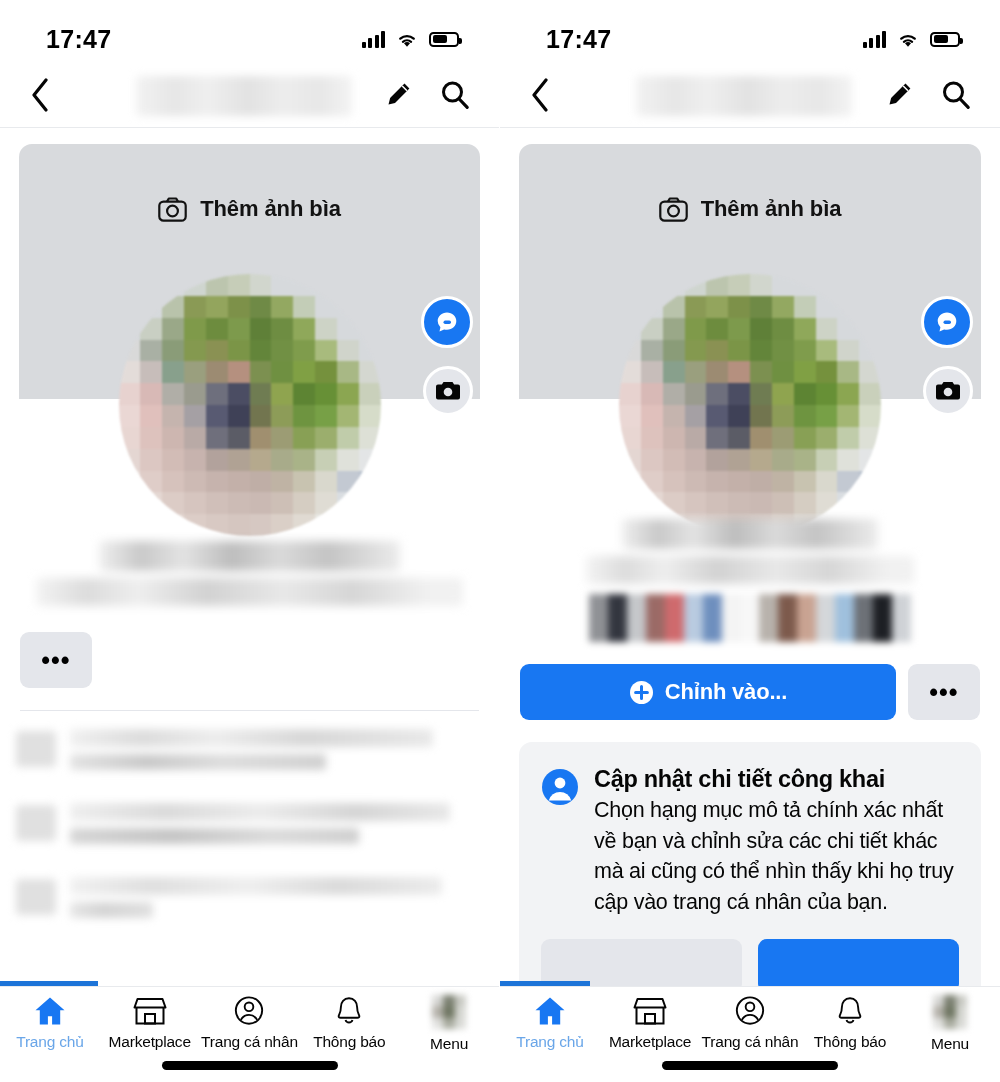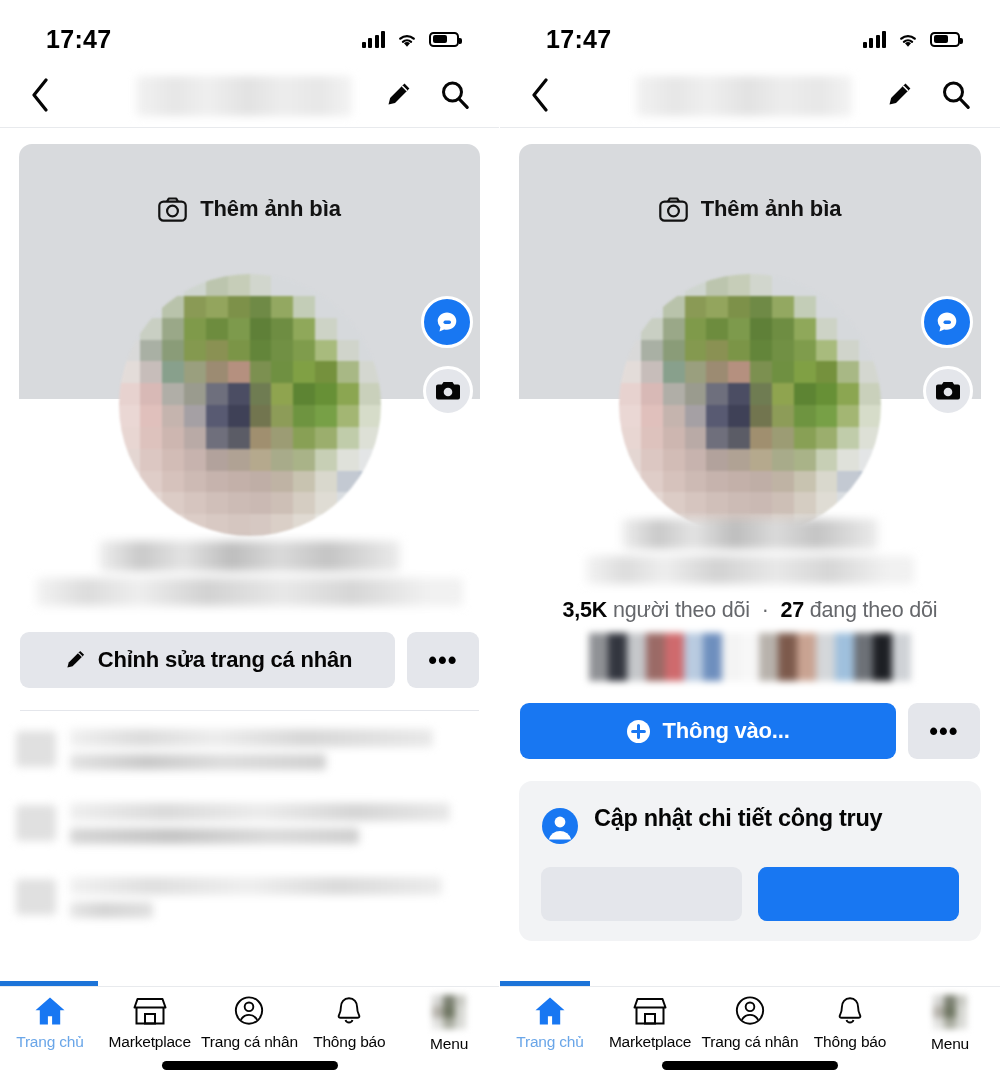--- a/index.html
+++ b/index.html
@@ -414,29 +414,20 @@
       </div>
     </div>
 
     <div class="name-area blurblock">
       <div class="name-line1"></div>
       <div class="name-line2"></div>
     </div>
 
 
     <div class="btnrow">
-      <div class="btn btn-secondary">
-        <span>
-          <svg width="24" height="24" viewBox="0 0 30 30">
-              <path d="M21.5 3.6l4.9 4.9-14.4 14.4-6.5 1.6 1.6-6.5z" fill="#050505"></path>
-              <path d="M19.2 6l4.8 4.8" stroke="#e4e6eb" stroke-width="1.5"></path>
-            </svg>
-        </span>
-        <span>Chỉnh sửa trang cá nhân</span>
-      </div>
       <div class="btn btn-more">
         <span style="font-size:25px;letter-spacing:1px;line-height:.6">•••</span>
       </div>
     </div>
 
     <div class="divider"></div>
 
     <div class="details">
       <div class="detail-row">
         <div class="detail-icon"></div>
@@ -730,27 +721,20 @@
             </svg>
         </div>
       </div>
     </div>
 
     <div class="name-area blurblock" style="margin-top:120px">
       <div class="name-line1" style="width:56%"></div>
       <div class="name-line2" style="width:72%"></div>
     </div>
 
-    <div class="stats" style="margin-top:14px">
-      <b>3,5K</b>
-      <span>người theo dõi</span>
-      <span class="dot">·</span>
-      <b>27</b>
-      <span>đang theo dõi</span>
-    </div>
 
     <div class="friend-strip">
       <span style="background:#8f9195"></span>
         <span style="background:#33363f"></span>
         <span style="background:#c5c7ca"></span>
       <span style="background:#9b6a66"></span>
         <span style="background:#cf6a6d"></span>
         <span style="background:#b9cbe0"></span>
       <span style="background:#6e8fbe"></span>
         <span style="background:#f4f4f4"></span>
@@ -766,38 +750,39 @@
     </div>
 
     <div class="btnrow" style="margin-top:22px">
       <div class="btn btn-primary">
         <span>
           <svg width="25" height="25" viewBox="0 0 25 25">
               <circle cx="12.5" cy="12.5" r="11.5" fill="#fff"></circle>
               <path d="M12.5 6.6v11.8M6.6 12.5h11.8" stroke="#1877f2" stroke-width="3" stroke-linecap="round"></path>
             </svg>
         </span>
-        <span>Thông vào...</span>
+        <span>Chỉnh vào...</span>
       </div>
       <div class="btn btn-more">
         <span style="font-size:25px;letter-spacing:1px;line-height:.6">•••</span>
       </div>
     </div>
 
     <div class="infocard">
       <div class="infocard-head">
         <span style="flex:none;margin-top:2px">
           <svg width="38" height="38" viewBox="0 0 38 38">
               <circle cx="19" cy="19" r="18" fill="#1877f2"></circle>
               <circle cx="19" cy="15" r="5.4" fill="#ffffff"></circle>
               <path d="M7.8 32.5a11.6 11.6 0 0 1 22.4 0z" fill="#ffffff"></path>
             </svg>
         </span>
         <div style="flex:1">
-          <div class="infocard-title">Cập nhật chi tiết công truy</div>
+          <div class="infocard-title">Cập nhật chi tiết công khai</div>
+          <div class="infocard-body">Chọn hạng mục mô tả chính xác nhất về bạn và chỉnh sửa các chi tiết khác mà ai cũng có thể nhìn thấy khi họ truy cập vào trang cá nhân của bạn.</div>
         </div>
       </div>
       <div class="infocard-btns">
         <div class="ic-btn ic-grey"></div>
         <div class="ic-btn ic-blue"></div>
       </div>
     </div>
 
     <div class="progress" style="width:90px"></div>
 

